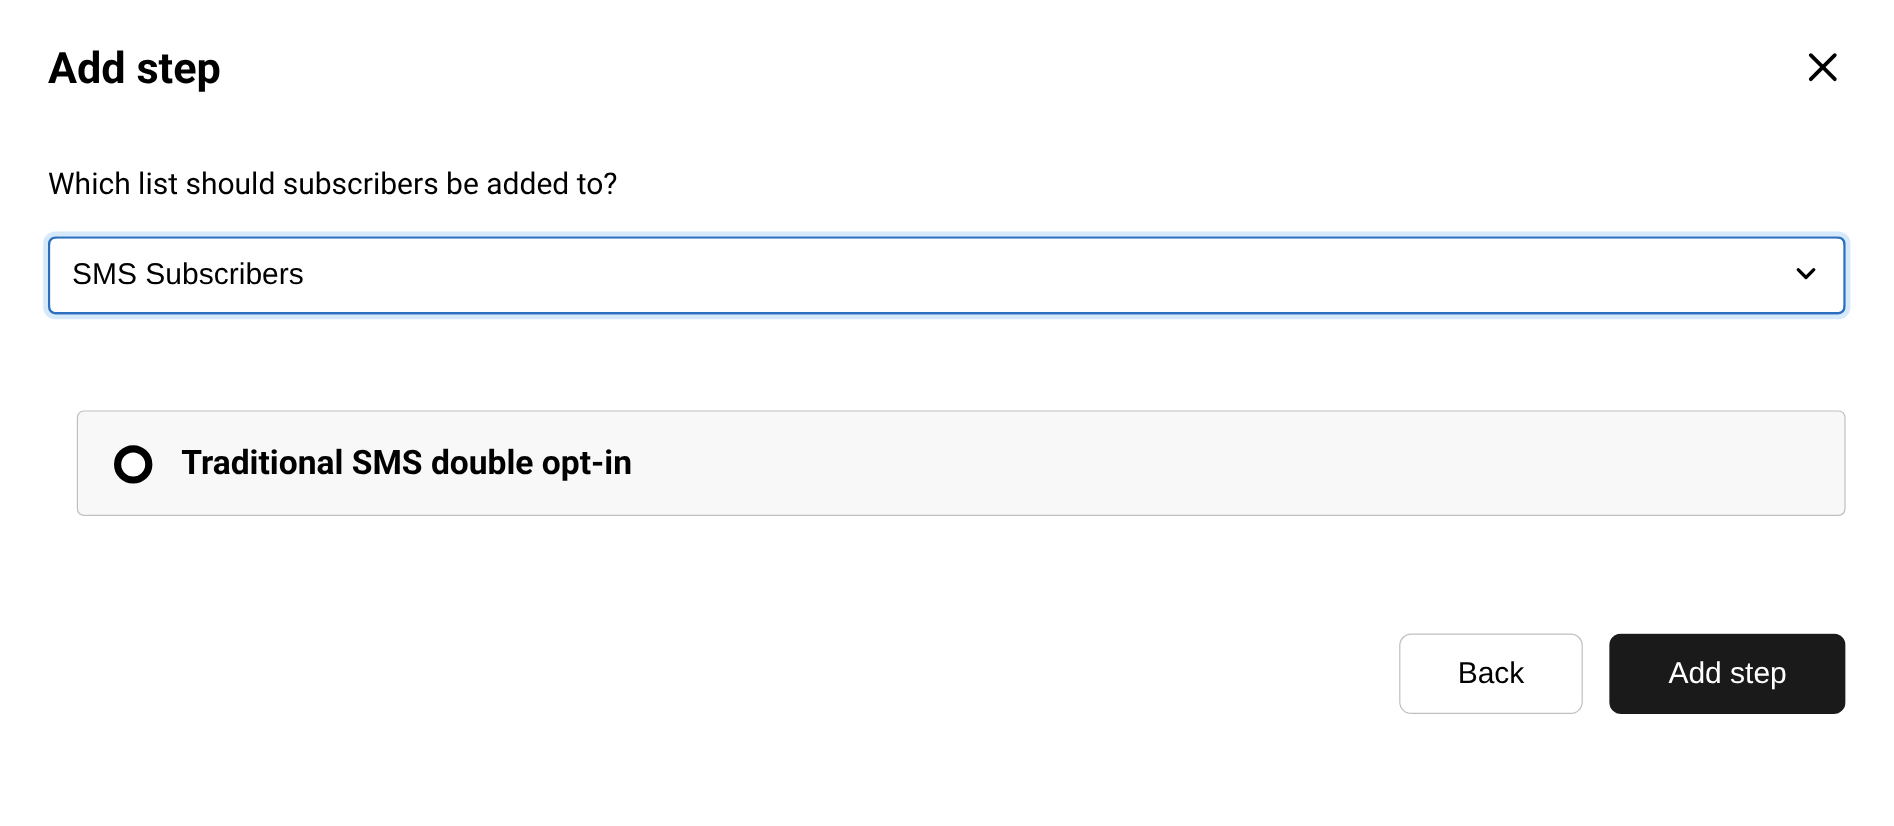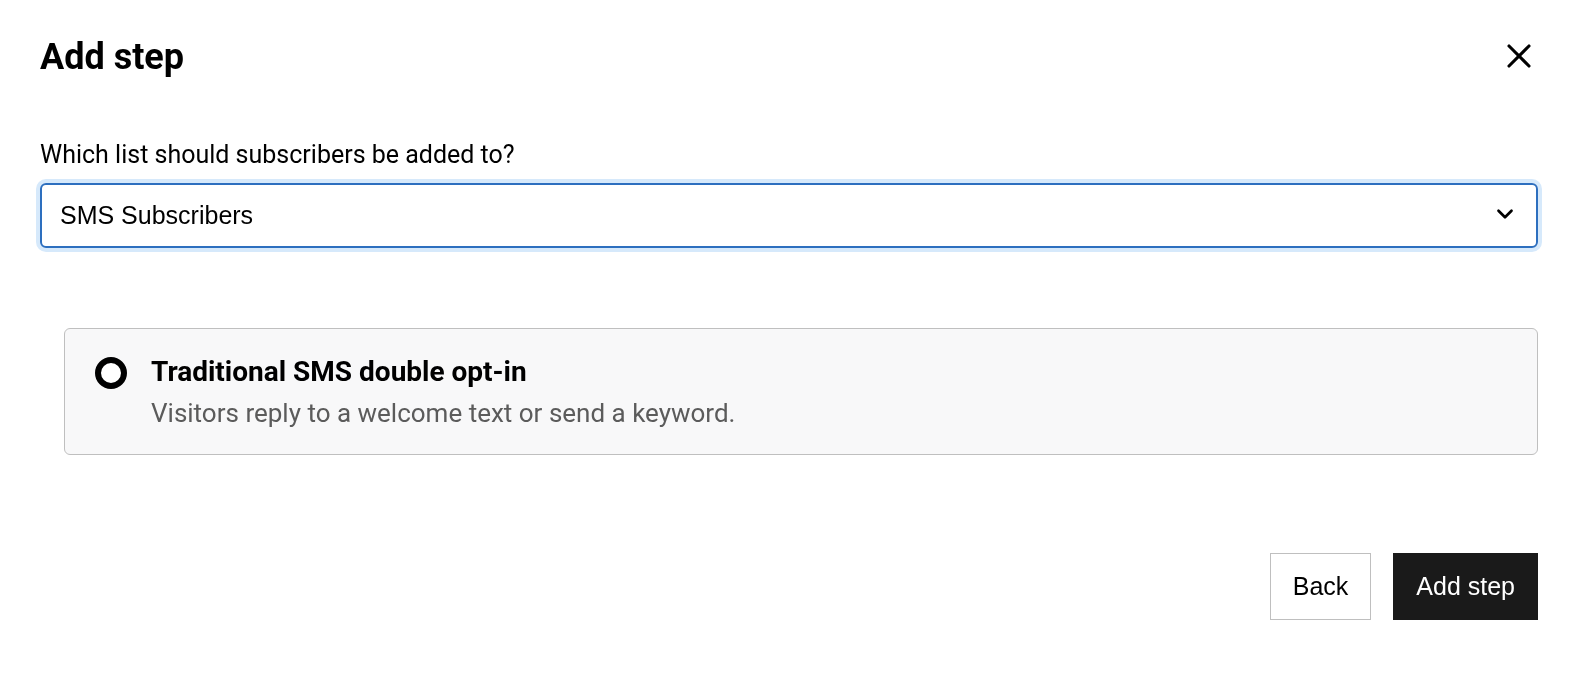--- a/index.html
+++ b/index.html
@@ -33,21 +33,21 @@
       align-items: center;
       justify-content: center;
     }
     .close-btn svg {
       width: 30px;
       height: 30px;
     }
     .field-label {
       font-size: 25px;
       color: #000000;
-      margin-bottom: 14px;
+      margin-bottom: 28px;
       font-weight: 400;
     }
     .select-wrapper {
       position: relative;
       border: 2px solid #2d6fbf;
       border-radius: 6px;
       box-shadow: 0 0 0 4px #d6e9fb;
       margin-bottom: 80px;
     }
     .select-input {
@@ -122,22 +122,22 @@
       color: #5b5b5b;
     }
     .footer {
       display: flex;
       justify-content: flex-end;
       gap: 22px;
     }
     .btn {
       font-size: 25px;
       font-weight: 500;
-      padding: 18px 22px;
-      border-radius: 0;
+      padding: 18px 48px;
+      border-radius: 10px;
       cursor: pointer;
       border: 1px solid transparent;
     }
     .btn-secondary {
       background: #ffffff;
       color: #000000;
       border: 1px solid #bfbfbf;
     }
     .btn-primary {
       background: #1a1a1a;
@@ -174,20 +174,19 @@
 </div>
 
 <div class="option-card">
   <div class="radio-wrapper">
     <div class="radio-outer">
       <div class="radio-inner"></div>
     </div>
   </div>
   <div class="option-text">
     <div class="option-title">Traditional SMS double opt-in</div>
-    <div class="option-desc">Visitors reply to a welcome text or send a keyword.</div>
   </div>
 </div>
 
 <div class="footer">
   <button class="btn btn-secondary">Back</button>
   <button class="btn btn-primary">Add step</button>
 </div>
 
 </body></html>

